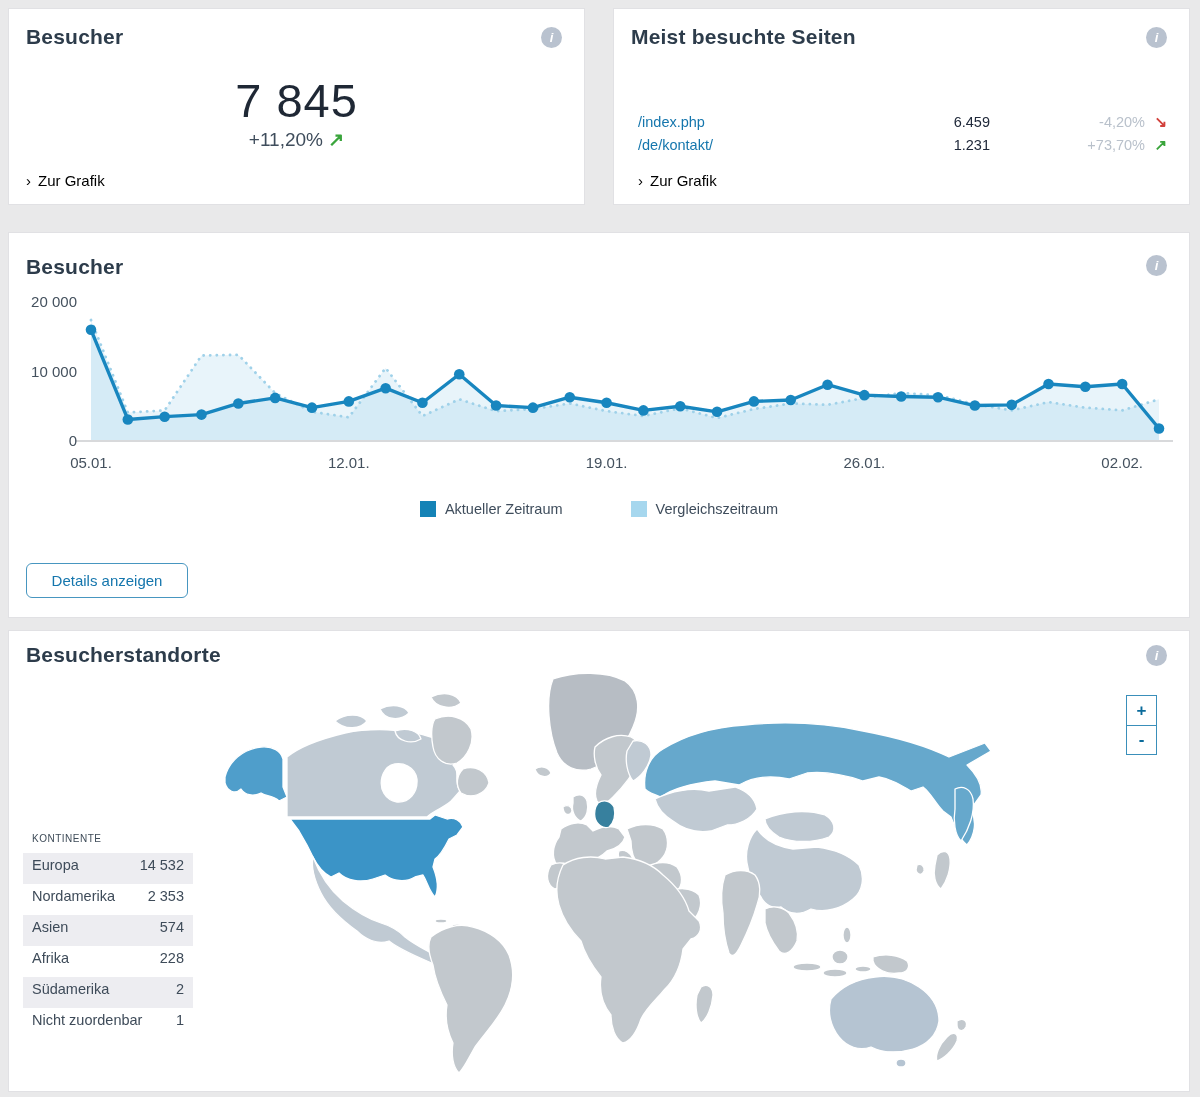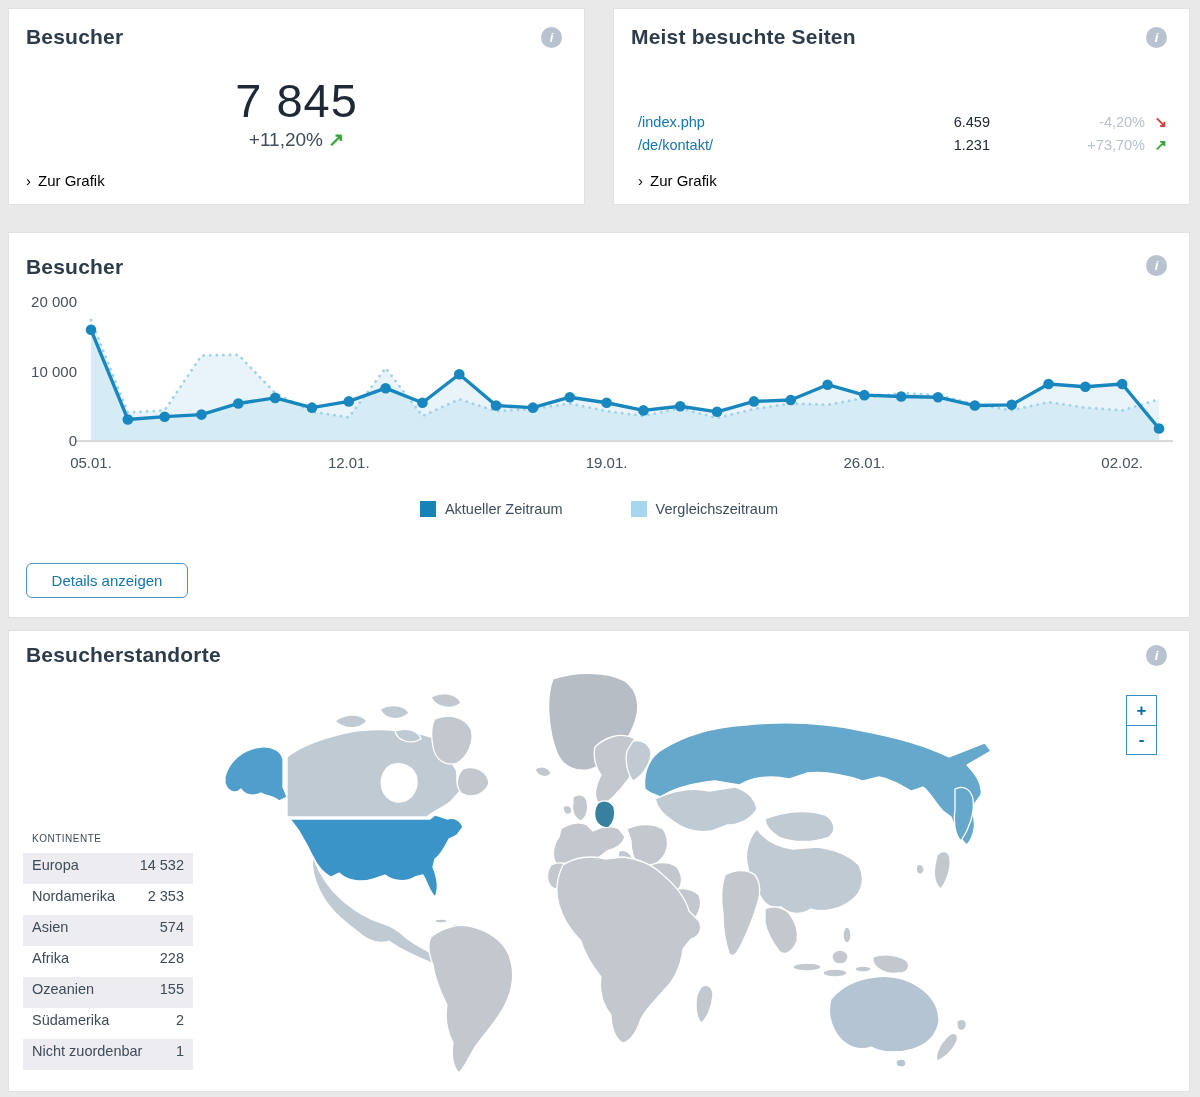--- a/index.html
+++ b/index.html
@@ -241,24 +241,20 @@
           </div>
         <div class="cont-row">
             <span>Asien</span>
             <span class="cont-val">574</span>
           </div>
         <div class="cont-row">
             <span>Afrika</span>
             <span class="cont-val">228</span>
           </div>
         <div class="cont-row">
-            <span>Ozeanien</span>
-            <span class="cont-val">155</span>
-          </div>
-        <div class="cont-row">
             <span>Südamerika</span>
             <span class="cont-val">2</span>
           </div>
         <div class="cont-row">
             <span>Nicht zuordenbar</span>
             <span class="cont-val">1</span>
           </div>
       </div>
     </div>
 

